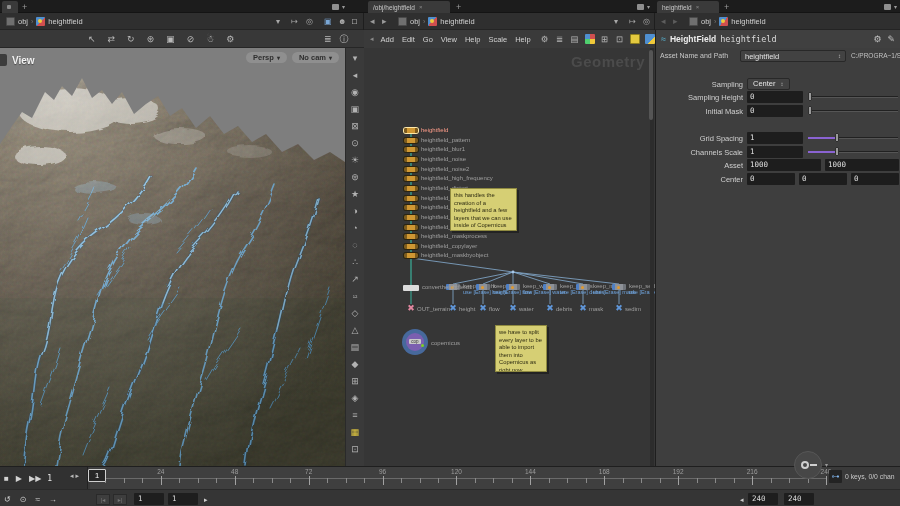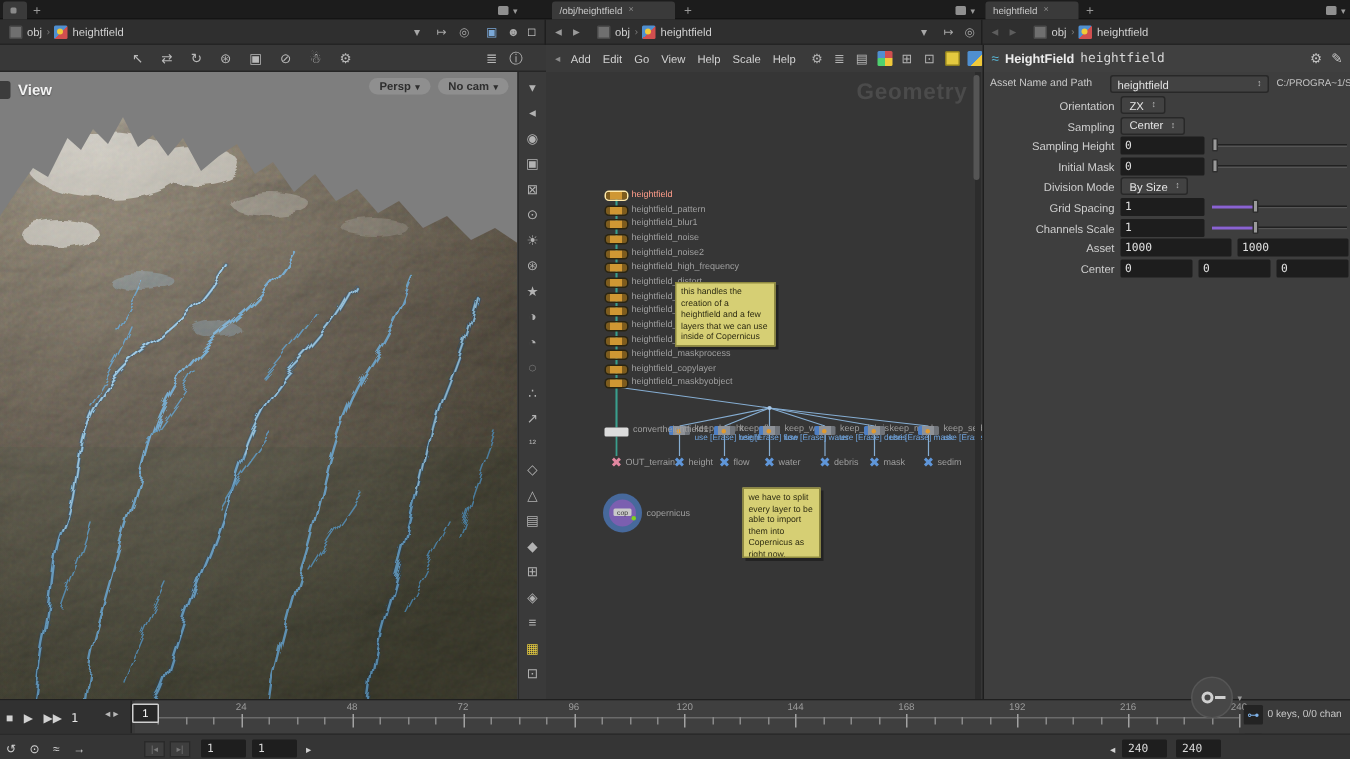--- a/index.html
+++ b/index.html
@@ -495,27 +495,20 @@
   <div class="params" data-name="parameter-pane">
     <div class="asset-row" data-name="asset-row">
       <span class="asset-label" data-name="asset-label">Asset Name and Path</span>
       <span class="asset-drop" data-name="asset-name-dropdown">
           <span data-name="asset-value">heightfield</span>
           <span class="uarr" data-name="dropdown-arrows-icon">↕</span>
         </span>
       <span class="asset-path" data-name="asset-path-text">C:/PROGRA~1/SIDEEF~1</span>
     </div>
     <div id="prows" data-name="parameter-rows">
-        <div class="prow" data-name="param-row-orientation" style="top: 0px;">
-          <div class="plabel" data-name="param-label">Orientation</div>
-          <div class="pdrop" data-name="param-dropdown-orientation">
-            <div data-name="dropdown-value" style="display: inline;">ZX</div>
-            <div class="uarr" data-name="dropdown-arrows-icon">↕</div>
-          </div>
-        </div>
         <div class="prow" data-name="param-row-sampling" style="top: 13.6px;">
           <div class="plabel" data-name="param-label">Sampling</div>
           <div class="pdrop" data-name="param-dropdown-sampling">
             <div data-name="dropdown-value" style="display: inline;">Center</div>
             <div class="uarr" data-name="dropdown-arrows-icon">↕</div>
           </div>
         </div>
         <div class="prow" data-name="param-row-initial-height" style="top: 27.2px;">
           <div class="plabel" data-name="param-label">Sampling Height</div>
           <div class="pfield" data-name="param-field-initial-height">0</div>
@@ -523,27 +516,20 @@
             <div class="pfill" data-name="slider-fill" style="width: 0px;"></div>
             <div class="phandle" data-name="slider-handle" style="left: 0px;"></div>
           </div>
         </div>
         <div class="prow" data-name="param-row-initial-mask" style="top: 40.8px;">
           <div class="plabel" data-name="param-label">Initial Mask</div>
           <div class="pfield" data-name="param-field-initial-mask">0</div>
           <div class="ptrack" data-name="param-slider-initial-mask">
             <div class="pfill" data-name="slider-fill" style="width: 0px;"></div>
             <div class="phandle" data-name="slider-handle" style="left: 0px;"></div>
-          </div>
-        </div>
-        <div class="prow" data-name="param-row-division-mode" style="top: 54.4px;">
-          <div class="plabel" data-name="param-label">Division Mode</div>
-          <div class="pdrop" data-name="param-dropdown-division-mode">
-            <div data-name="dropdown-value" style="display: inline;">By Size</div>
-            <div class="uarr" data-name="dropdown-arrows-icon">↕</div>
           </div>
         </div>
         <div class="prow" data-name="param-row-grid-spacing" style="top: 68px;">
           <div class="plabel" data-name="param-label">Grid Spacing</div>
           <div class="pfield" data-name="param-field-grid-spacing">1</div>
           <div class="ptrack" data-name="param-slider-grid-spacing">
             <div class="pfill" data-name="slider-fill" style="width: 29.04px;"></div>
             <div class="phandle" data-name="slider-handle" style="left: 27.04px;"></div>
           </div>
         </div>

